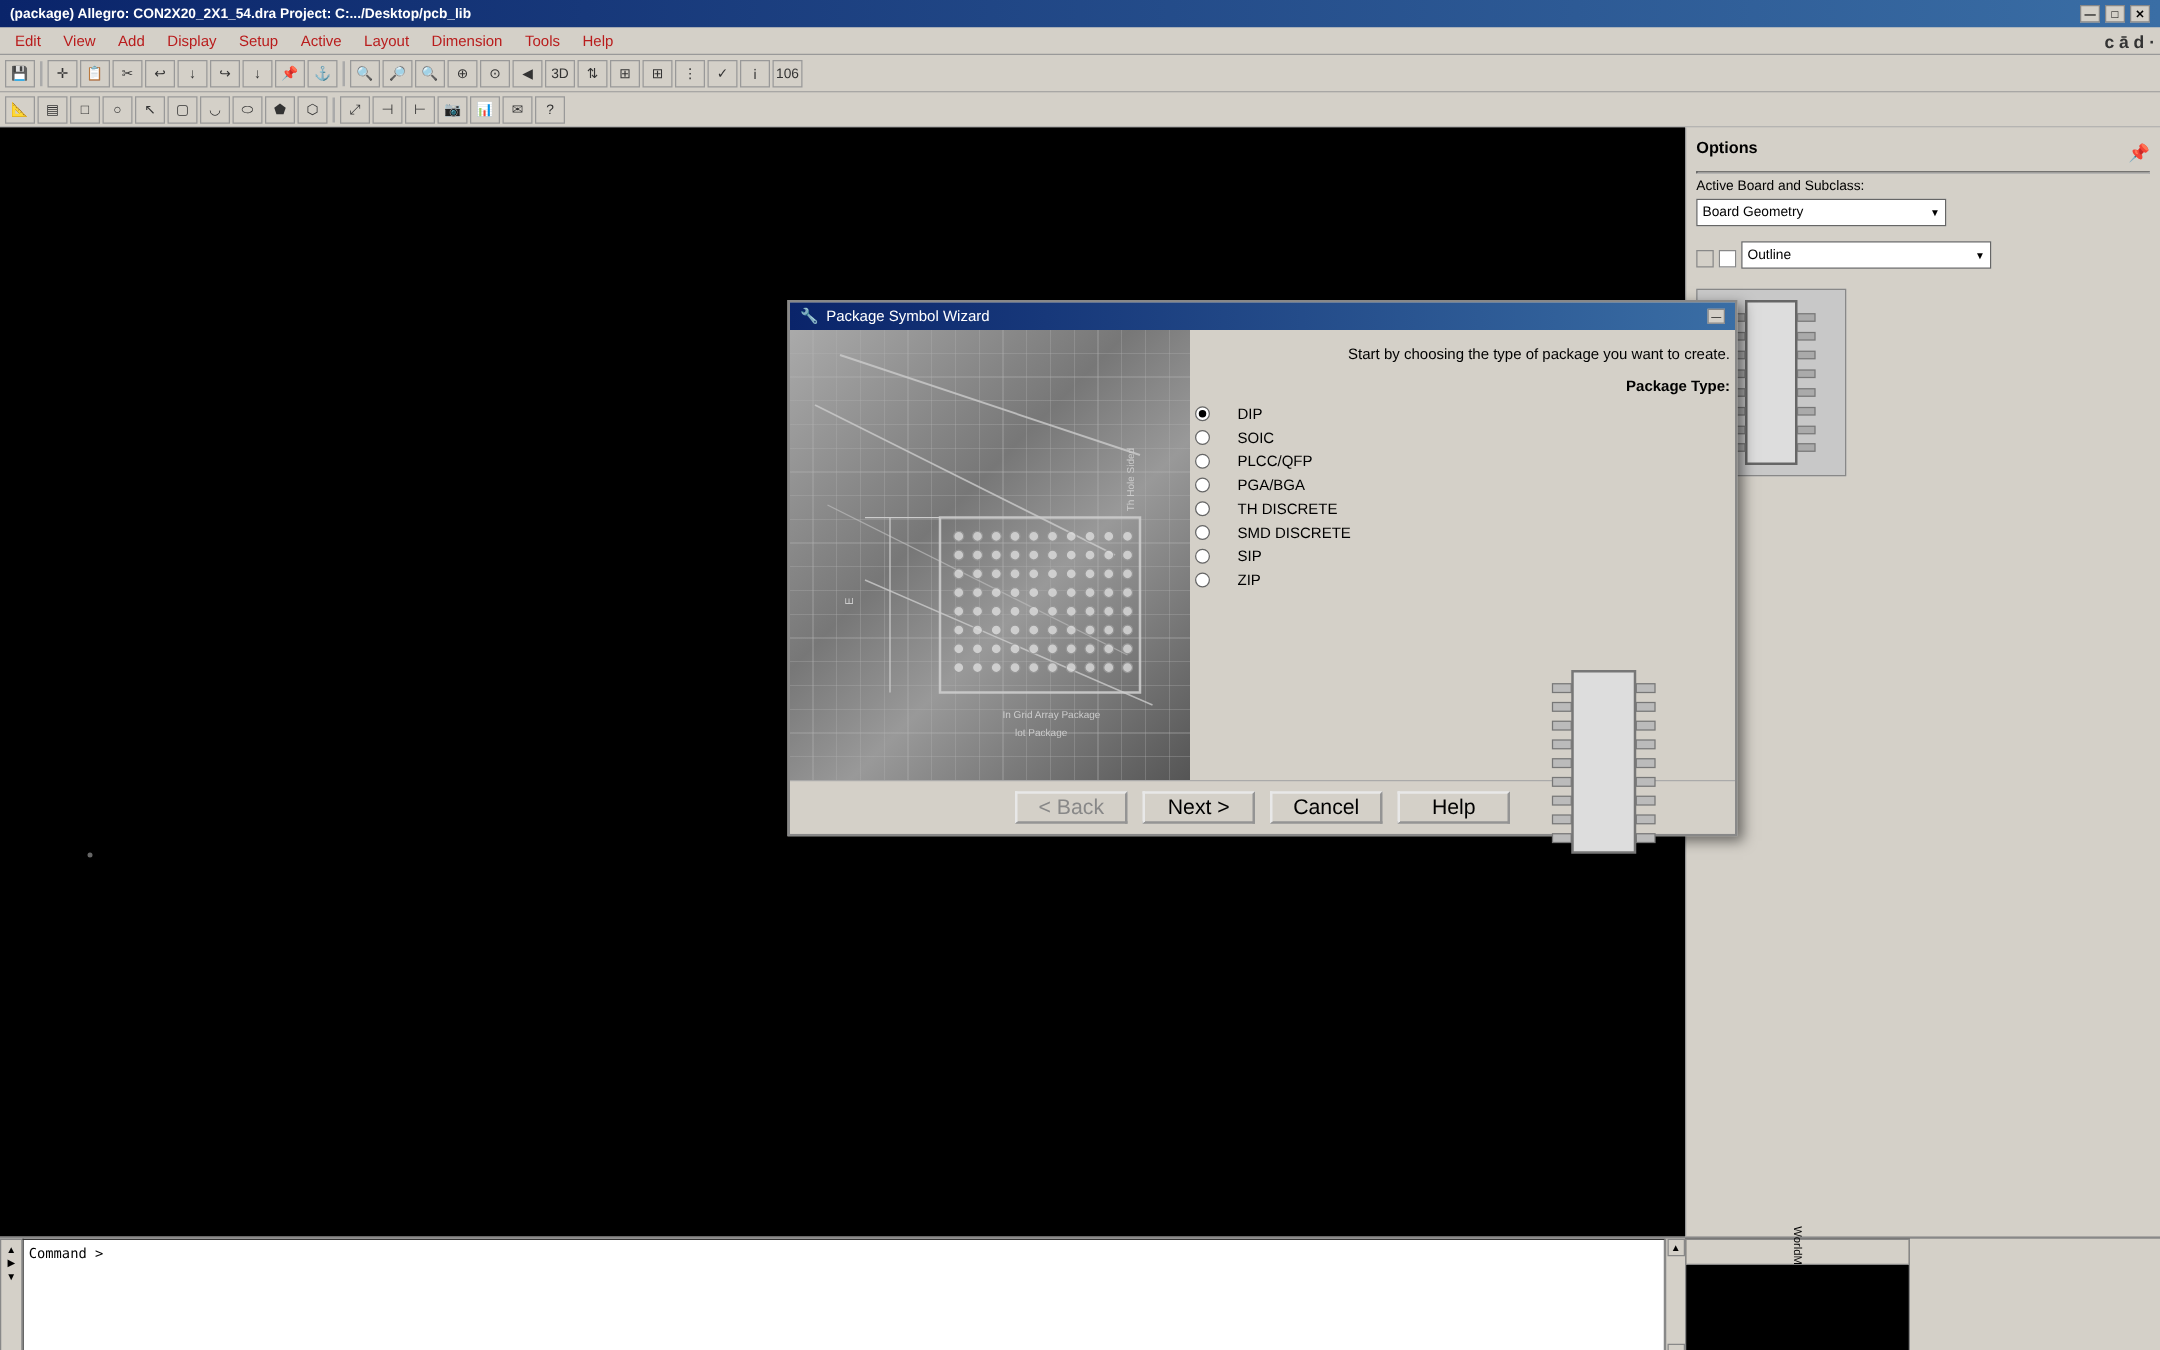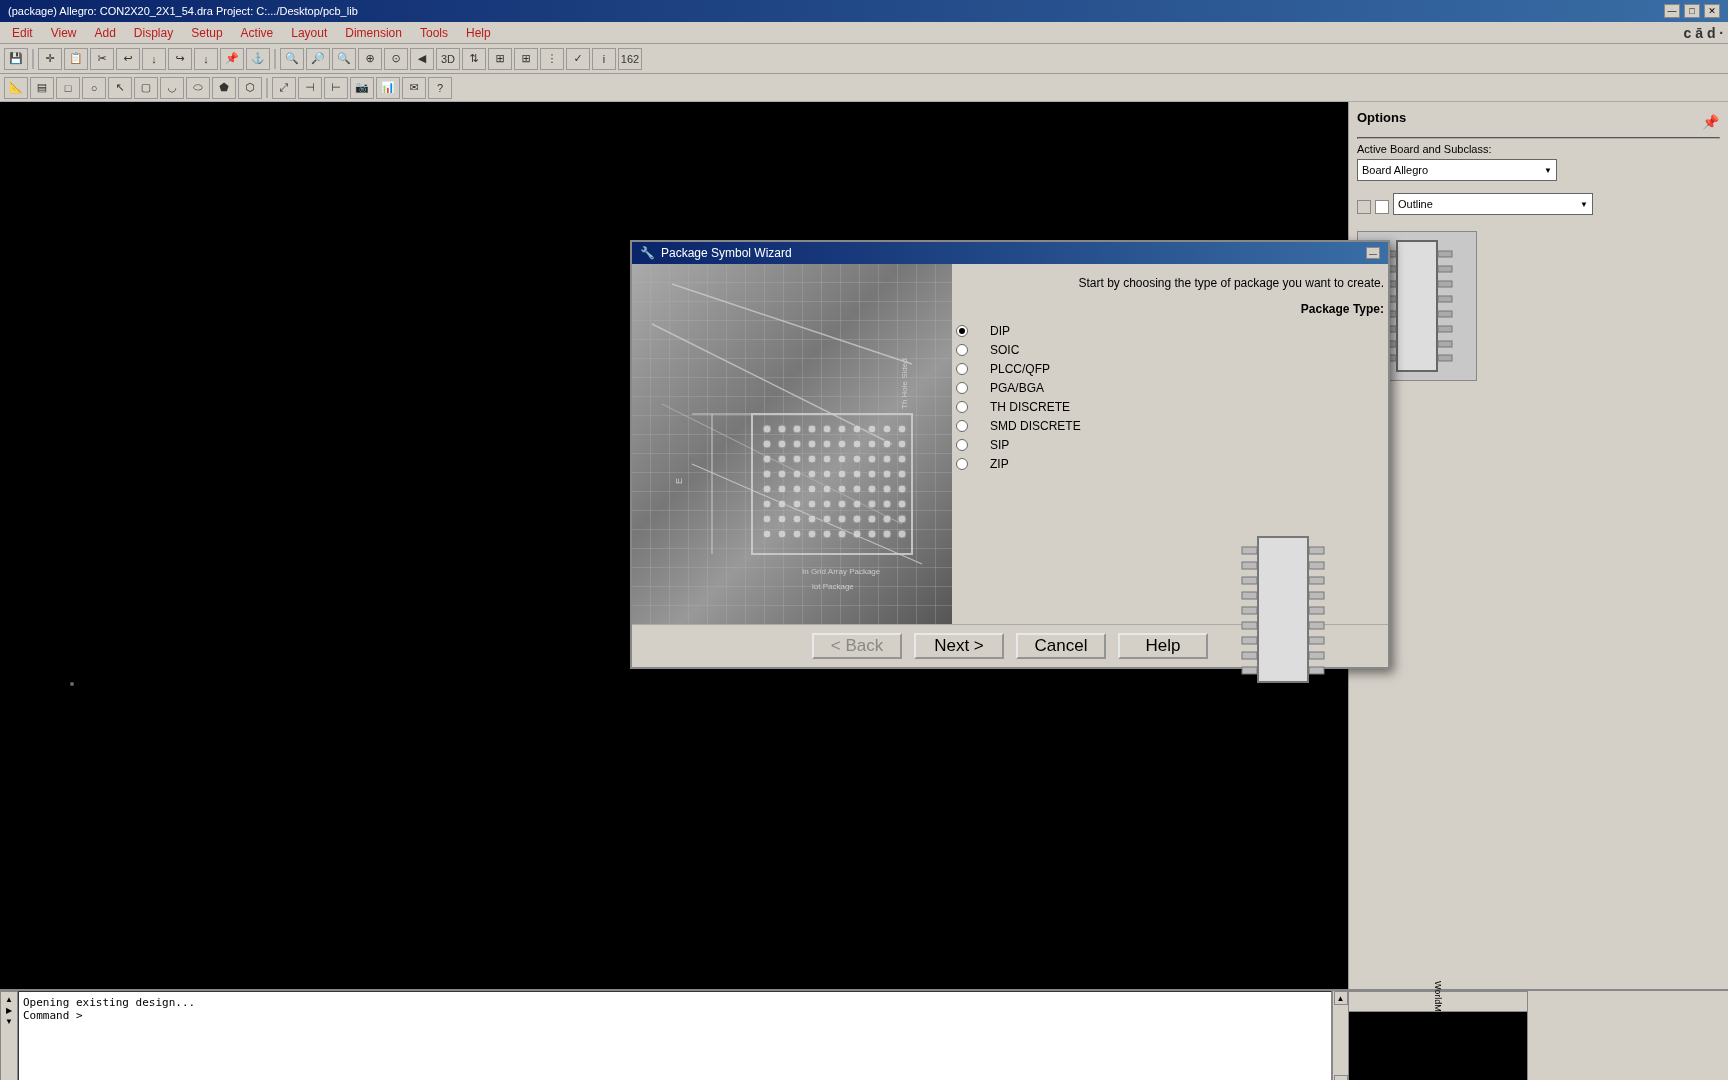--- a/index.html
+++ b/index.html
@@ -8,20 +8,21 @@
     
     #title-bar {
       background: linear-gradient(to right, #0a246a, #3a6ea5);
       color: white;
       height: 22px;
       display: flex;
       align-items: center;
       justify-content: space-between;
       padding: 0 8px;
       font-size: 11px;
+      font-weight: bold;
     }
     #title-bar-controls { display: flex; gap: 4px; }
     #title-bar-controls span {
       width: 16px; height: 14px; background: #d4d0c8; border: 1px solid #888;
       display: flex; align-items: center; justify-content: center; font-size: 9px; color: #000; cursor: pointer;
     }
 
     
     #menu-bar {
       background: #d4d0c8;
@@ -290,21 +291,21 @@
   <div class="tb-btn">⊕</div>
   <div class="tb-btn">⊙</div>
   <div class="tb-btn">◀</div>
   <div class="tb-btn">3D</div>
   <div class="tb-btn">⇅</div>
   <div class="tb-btn">⊞</div>
   <div class="tb-btn">⊞</div>
   <div class="tb-btn">⋮</div>
   <div class="tb-btn">✓</div>
   <div class="tb-btn">ℹ</div>
-  <div class="tb-btn">162</div>
+  <div class="tb-btn">106</div>
 </div>
 
 <div id="toolbar2">
   <div class="tb-btn">📐</div>
   <div class="tb-btn">▤</div>
   <div class="tb-btn">□</div>
   <div class="tb-btn">○</div>
   <div class="tb-btn">↖</div>
   <div class="tb-btn">▢</div>
   <div class="tb-btn">◡</div>
@@ -332,21 +333,21 @@
 
   <div id="right-panel">
     <div style="display:flex;align-items:center;justify-content:space-between;">
       <span id="right-panel-title">Options</span>
       <span style="font-size:14px;cursor:pointer;">📌</span>
     </div>
     <hr style="margin:4px 0;border-color:#aaa;">
     <div class="panel-label">Active Board and Subclass:</div>
     <div style="display:flex;align-items:center;gap:4px;margin-bottom:6px;">
       <div class="panel-dropdown">
-        <span>Board Allegro</span>
+        <span>Board Geometry</span>
         <span class="panel-dropdown-arrow">▼</span>
       </div>
     </div>
     <div style="display:flex;align-items:center;gap:4px;">
       <div style="width:14px;height:14px;background:#d4d0c8;border:1px solid #888;"></div>
       <div style="width:14px;height:14px;background:white;border:1px solid #888;"></div>
       <div class="panel-dropdown">
         <span>Outline</span>
         <span class="panel-dropdown-arrow">▼</span>
       </div>
@@ -381,21 +382,20 @@
 
 <div id="console-area">
   <div style="display:flex;width:calc(1728px - 380px);">
 
     <div id="side-toolbar-mini">
       <span class="side-mini-btn">▲</span>
       <span class="side-mini-btn">▶</span>
       <span class="side-mini-btn">▼</span>
     </div>
     <div id="console-text">
-      <div>Opening existing design...</div>
       <div>Command &gt;</div>
     </div>
     <div id="console-scroll">
       <div class="scroll-btn">▲</div>
       <div style="flex:1;background:#d4d0c8;"></div>
       <div class="scroll-btn">▼</div>
     </div>
   </div>
 
   <div id="mini-canvas">

